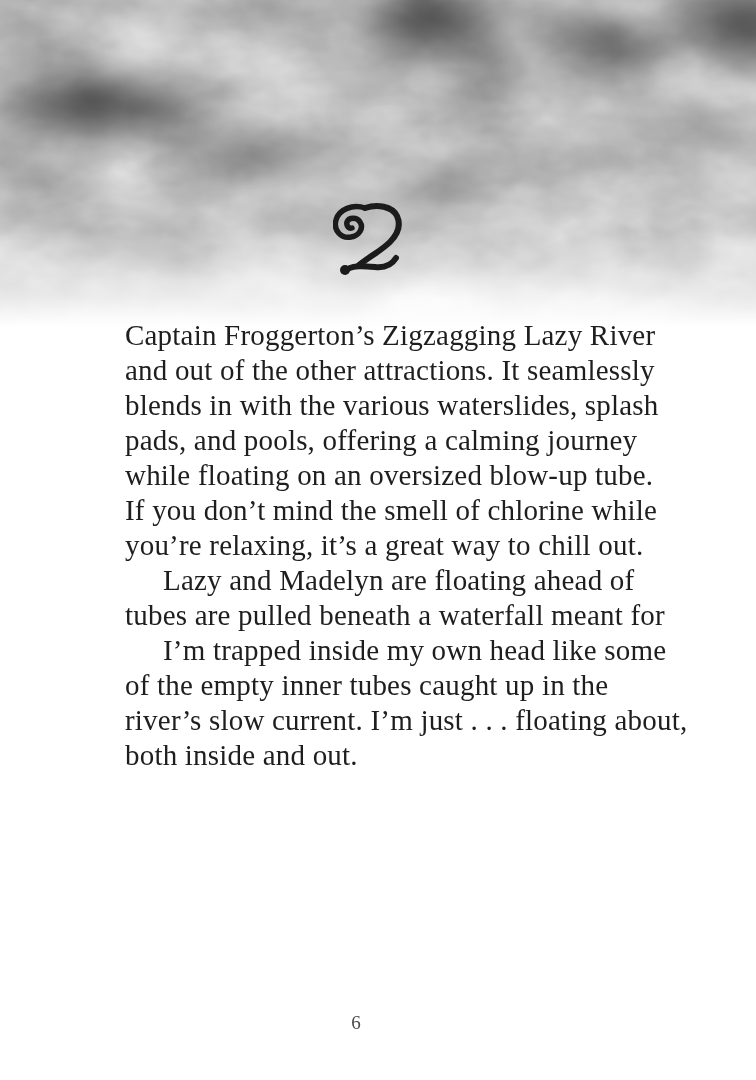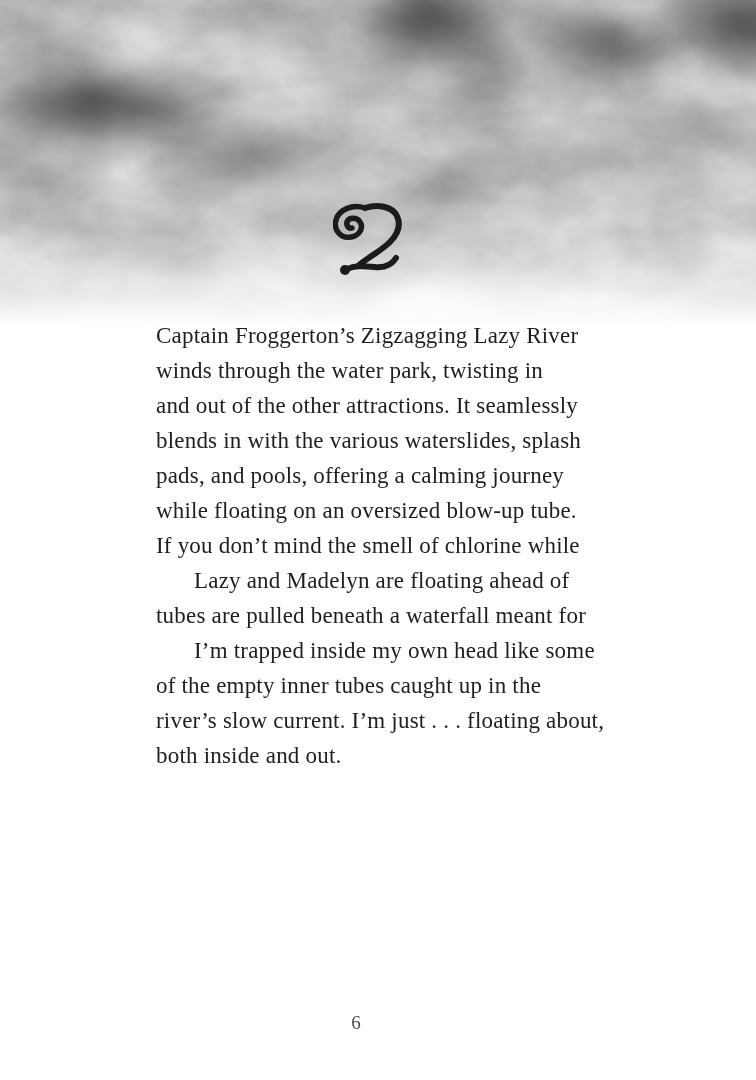--- a/index.html
+++ b/index.html
@@ -83,24 +83,23 @@
     clip: rect(0 0 0 0);
     white-space: nowrap;
   }
 
   
   .body-text {
     position: absolute;
     left: 125px;
     top: 318px;
     width: 520px;
-    font-size: 23px;
+    font-size: 29px;
     line-height: 35px;
     letter-spacing: 0.2px;
-    margin-left: 31px;
   }
   .paragraph { margin: 0; }
   .line { white-space: nowrap; }
   .line.indent { text-indent: 38px; }
 
   
   .folio {
     position: absolute;
     top: 1012px;
     left: 0;
@@ -152,26 +151,26 @@
 
         <circle cx="12" cy="68" r="5" fill="#1b1b1b"></circle>
       </svg>
       <span class="sr-only">2</span>
     </div>
   </div>
 
   <div class="body-text">
       <div class="paragraph">
         <div class="line">Captain Froggerton’s Zigzagging Lazy River</div>
-        <div class="line">winds through the water park, twisting in</div>
         <div class="line">and out of the other attractions. It seamlessly</div>
         <div class="line">blends in with the various waterslides, splash</div>
         <div class="line">pads, and pools, offering a calming journey</div>
         <div class="line">while floating on an oversized blow-up tube.</div>
         <div class="line">If you don’t mind the smell of chlorine while</div>
+        <div class="line">you’re relaxing, it’s a great way to chill out.</div>
       </div>
       <div class="paragraph">
         <div class="line indent">Lazy and Madelyn are floating ahead of</div>
         <div class="line">tubes are pulled beneath a waterfall meant for</div>
       </div>
       <div class="paragraph">
         <div class="line indent">I’m trapped inside my own head like some</div>
         <div class="line">of the empty inner tubes caught up in the</div>
         <div class="line">river’s slow current. I’m just . . . floating about,</div>
         <div class="line">both inside and out.</div>

